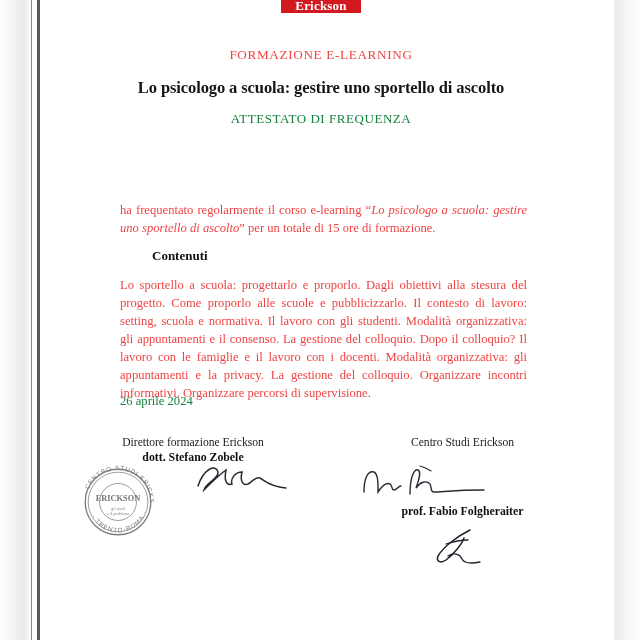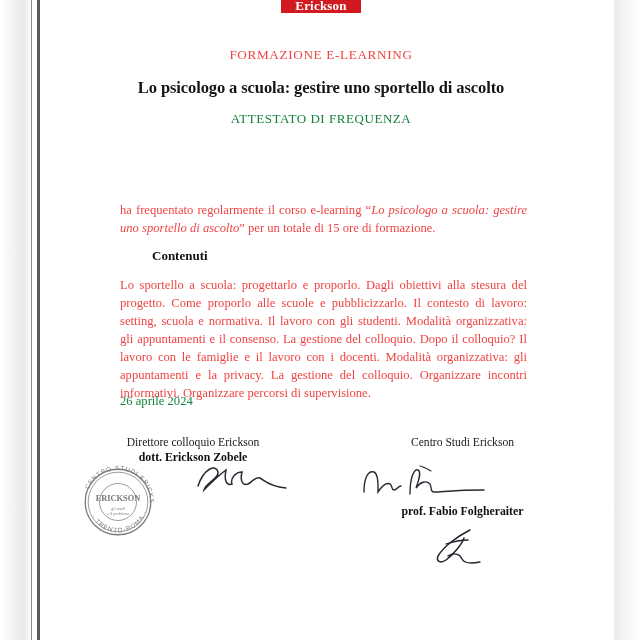--- a/index.html
+++ b/index.html
@@ -240,22 +240,22 @@
 
     <div id="contents-heading">Contenuti</div>
 
     <p id="contents-paragraph" class="body-col">Lo sportello a scuola: progettarlo e proporlo. Dagli obiettivi alla stesura del progetto. Come proporlo alle scuole e pubblicizzarlo. Il contesto di lavoro: setting, scuola e normativa. Il lavoro con gli studenti. Modalità organizzativa: gli appuntamenti e il consenso. La gestione del colloquio. Dopo il colloquio? Il lavoro con le famiglie e il lavoro con i docenti. Modalità organizzativa: gli appuntamenti e la privacy. La gestione del colloquio. Organizzare incontri informativi. Organizzare percorsi di supervisione.</p>
 
     <div id="issue-date">26 aprile 2024</div>
 
     <div id="signature-zone">
 
       <div class="sig-col left">
-        <div class="sig-role">Direttore colloquio Erickson</div>
-        <div class="sig-person">dott. Erickson Zobele</div>
+        <div class="sig-role">Direttore formazione Erickson</div>
+        <div class="sig-person">dott. Stefano Zobele</div>
       </div>
 
       <svg id="erickson-stamp" class="sig-ink" viewBox="0 0 100 100">
         <defs>
           <path id="arcTop" d="M 12,50 A 38,38 0 0 1 88,50"></path>
           <path id="arcBottom" d="M 14,50 A 36,36 0 0 0 86,50"></path>
         </defs>
         <circle cx="50" cy="50" r="39" fill="none" stroke="#4a4a52" stroke-width="1.6"></circle>
         <circle cx="50" cy="50" r="35.5" fill="none" stroke="#4a4a52" stroke-width="0.9"></circle>
         <circle cx="50" cy="50" r="22" fill="none" stroke="#4a4a52" stroke-width="0.9"></circle>

